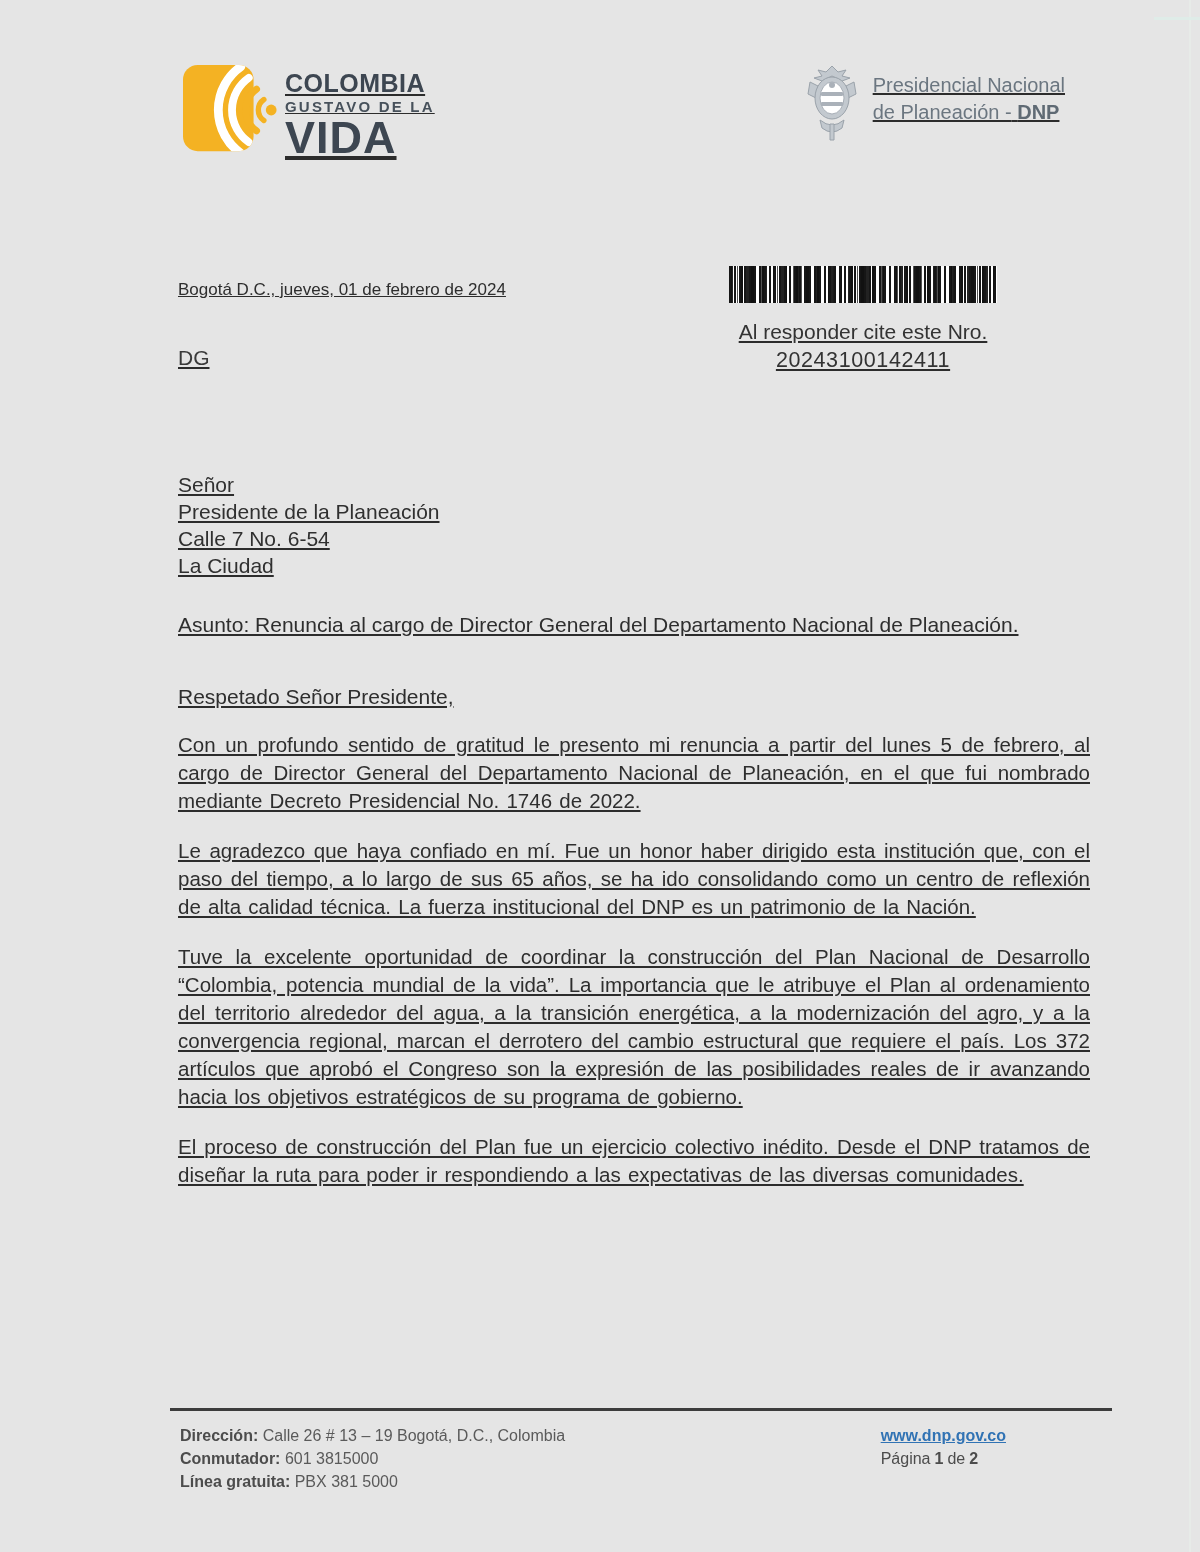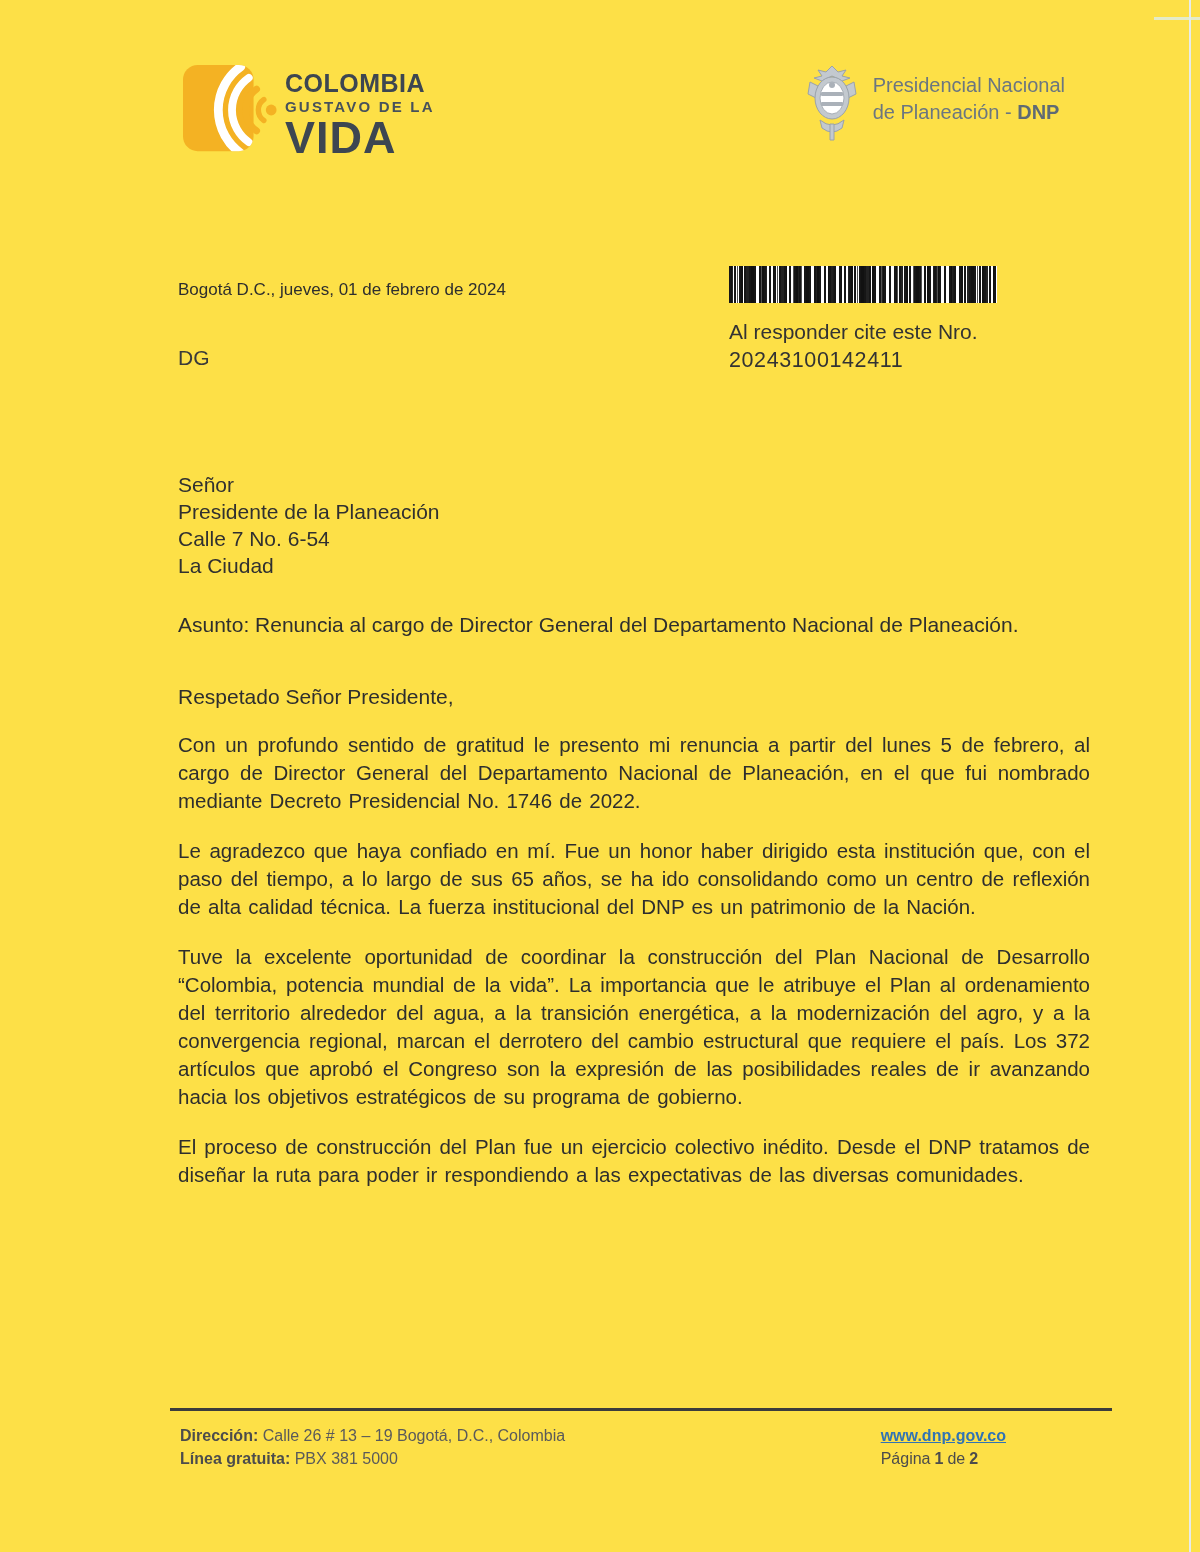--- a/index.html
+++ b/index.html
@@ -7,21 +7,22 @@
     width:1200px;height:1552px;
     background:#ffffff;
     font-family:"Liberation Sans","DejaVu Sans",sans-serif;
     color:#2c2c2c;
     position:relative;
     overflow:hidden;
   }
   .page{
     position:relative;
     width:1200px;height:1552px;
-    background:#fde047;
+    background:#e5e5e5;
+    text-decoration:underline;
   }
   
   .scan-edge{
     position:absolute;top:0;bottom:0;right:9px;width:2px;
     background:#e7ebe8;
   }
   .scan-tick{
     position:absolute;top:17px;right:0;width:46px;height:3px;
     background:#ddeee8;opacity:.8;
   }
@@ -41,21 +42,21 @@
   .brand-l3{font-size:45px;font-weight:800;color:#3d4651;letter-spacing:1px;line-height:44px;margin-top:0px;}
   .hdr-right{display:flex;align-items:flex-start;margin-left:auto;margin-right:25px;}
   .dnp-text{margin-left:13px;margin-top:8px;font-size:20px;color:#6b7680;line-height:27px;}
   .dnp-text .acr{font-weight:bold;color:#5f6a74;}
 
   
   .meta{display:flex;align-items:flex-start;margin-top:106px;}
   .meta-left{padding-top:14px;}
   .date-line{font-size:17px;color:#2e2e2e;}
   .dg-code{font-size:21px;color:#3a3a3a;margin-top:46px;}
-  .meta-right{margin-left:auto;margin-right:93px;width:268px;}
+  .meta-right{margin-left:auto;margin-right:93px;width:268px;text-align:center;}
   .barcode{
     width:268px;height:37px;
     background:
       repeating-linear-gradient(90deg,#161616 0 2px,transparent 2px 5px),
       repeating-linear-gradient(90deg,#111 0 3px,transparent 3px 11px),
       repeating-linear-gradient(90deg,rgba(25,25,25,.75) 0 1px,transparent 1px 8px),
       repeating-linear-gradient(90deg,rgba(10,10,10,.9) 0 4px,transparent 4px 17px);
     background-color:#fff;
   }
   .barcode-caption{font-size:21px;color:#333;margin-top:17px;white-space:nowrap;}
@@ -183,20 +184,24 @@
 
   <div class="footer">
     <hr class="footer-rule">
     <div class="footer-cols">
       <div class="f-left">
         <div>
           <span class="lbl">Dirección:</span>
           <span>Calle 26 # 13 – 19 Bogotá, D.C., Colombia</span>
         </div>
         <div>
+          <span class="lbl">Conmutador:</span>
+          <span>601 3815000</span>
+        </div>
+        <div>
           <span class="lbl">Línea gratuita:</span>
           <span>PBX 381 5000</span>
         </div>
       </div>
       <div class="f-right">
         <div><a class="site-link">www.dnp.gov.co</a></div>
         <div class="pg">
           <span>Página</span><span class="b">1</span><span>de</span><span class="b">2</span>
         </div>
       </div>

